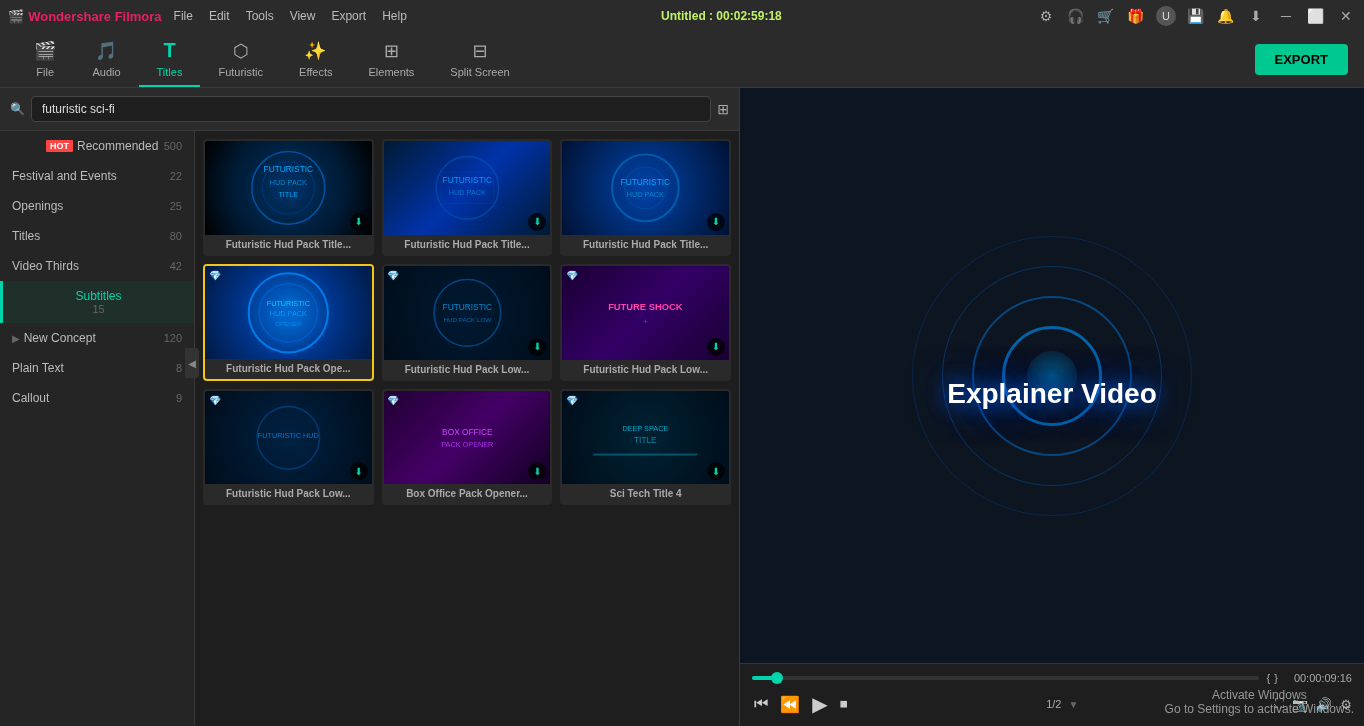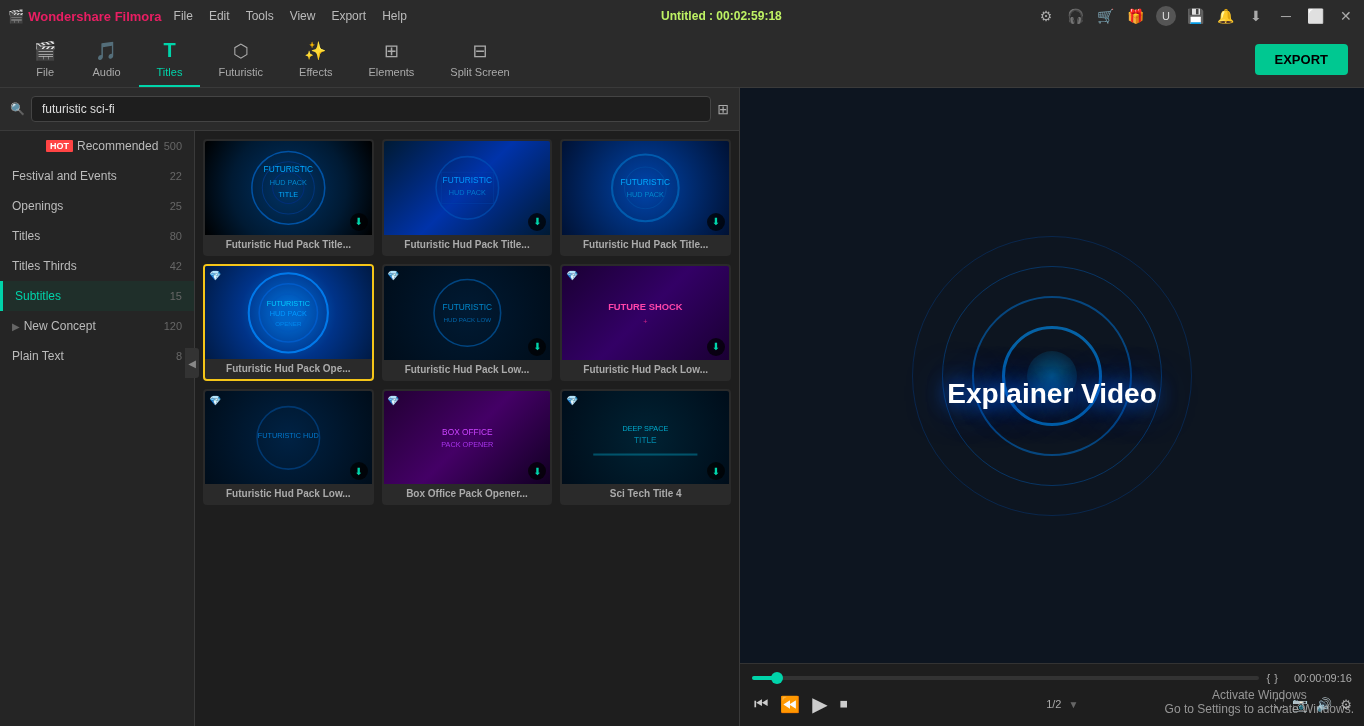--- a/index.html
+++ b/index.html
@@ -174,35 +174,39 @@
         </div>
         <div class="sidebar-item">
           <span class="item-label">Openings</span>
           <span class="item-count">25</span>
         </div>
         <div class="sidebar-item">
           <span class="item-label">Titles</span>
           <span class="item-count">80</span>
         </div>
         <div class="sidebar-item">
-          <span class="item-label">Titles Thirds</span>
+          <span class="item-label">Video Thirds</span>
           <span class="item-count">42</span>
         </div>
-        <div class="sidebar-item active" style="border-left:3px solid #00d4aa;background:#1f2f2a;">
+        <div class="sidebar-item active" style="border-left:3px solid #00d4aa;background:#1f2f2a;flex-direction:column;">
           <span class="item-label">Subtitles</span>
           <span class="item-count">15</span>
         </div>
         <div class="sidebar-item has-arrow">
           <span class="collapse-arrow">▶</span>
           <span class="item-label" style="margin-left:4px;">New Concept</span>
           <span class="item-count">120</span>
         </div>
         <div class="sidebar-item">
           <span class="item-label">Plain Text</span>
           <span class="item-count">8</span>
+        </div>
+        <div class="sidebar-item">
+          <span class="item-label">Callout</span>
+          <span class="item-count">9</span>
         </div>
 
         <div style="position:absolute;left:185px;top:50%;transform:translateY(-50%);width:14px;height:30px;background:#333;border-radius:0 3px 3px 0;display:flex;align-items:center;justify-content:center;cursor:pointer;z-index:10;">
           <span style="color:#888;font-size:10px;">◀</span>
         </div>
       </div>
 
       <div class="grid-panel" style="position:relative;">
         <div class="grid">
 

